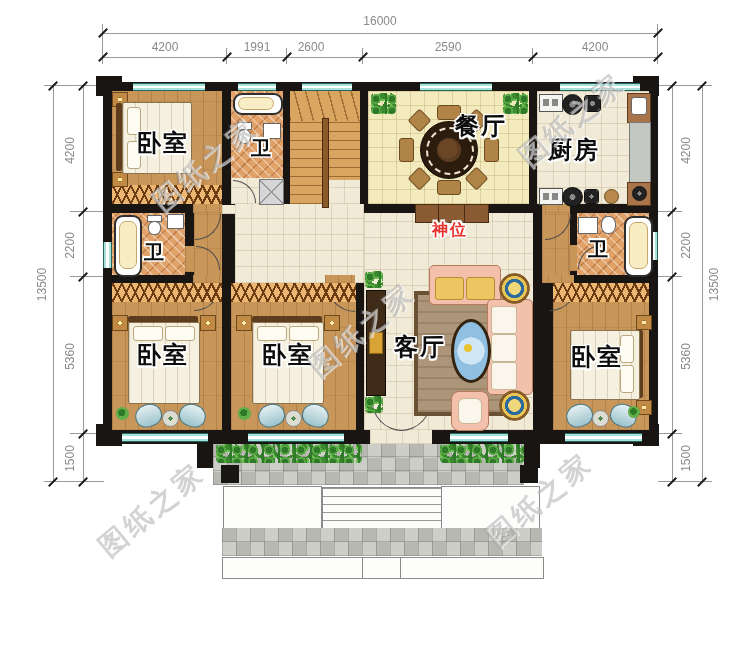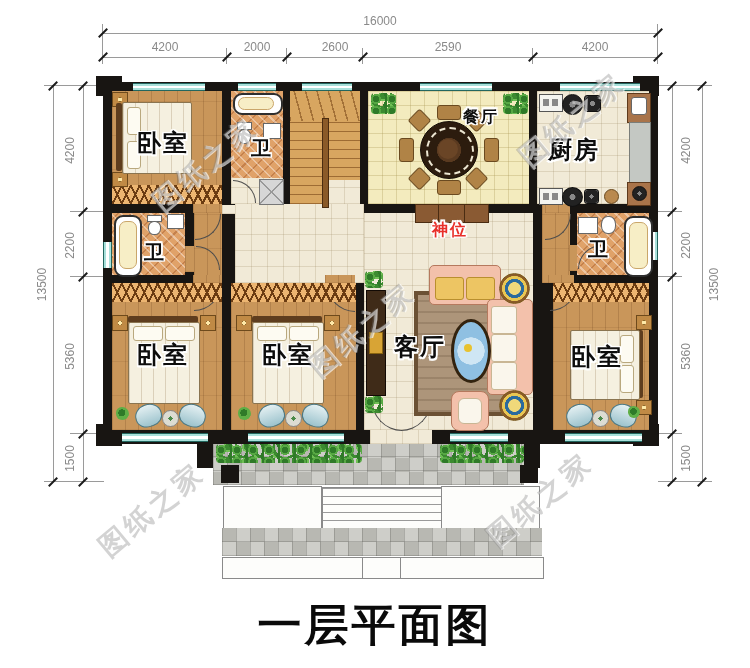--- a/index.html
+++ b/index.html
@@ -125,22 +125,22 @@
   <i class="tick" style="left:672px;top:86px"></i>
   <i class="tick" style="left:672px;top:212px"></i>
   <i class="tick" style="left:672px;top:277px"></i>
   <i class="tick" style="left:672px;top:434px"></i>
   <i class="tick" style="left:672px;top:482px"></i>
   <i class="tick" style="left:702px;top:86px"></i>
   <i class="tick" style="left:702px;top:482px"></i>
 
   <div class="dmh" style="left:330px;top:15px;width:100px">16000</div>
   <div class="dmh" style="left:135px;top:41px;width:60px">4200</div>
-  <div class="dmh" style="left:227px;top:41px;width:60px">2000</div>
-  <div class="dmh" style="left:305px;top:41px;width:60px">2600</div>
+  <div class="dmh" style="left:227px;top:41px;width:60px">1991</div>
+  <div class="dmh" style="left:281px;top:41px;width:60px">2600</div>
   <div class="dmh" style="left:418px;top:41px;width:60px">2590</div>
   <div class="dmh" style="left:565px;top:41px;width:60px">4200</div>
   <div class="dmv" style="left:48px;top:144px">4200</div>
   <div class="dmv" style="left:48px;top:239px">2200</div>
   <div class="dmv" style="left:48px;top:350px">5360</div>
   <div class="dmv" style="left:48px;top:452px">1500</div>
   <div class="dmv" style="left:20px;top:278px">13500</div>
   <div class="dmv" style="left:664px;top:144px">4200</div>
   <div class="dmv" style="left:664px;top:239px">2200</div>
   <div class="dmv" style="left:664px;top:350px">5360</div>
@@ -331,31 +331,30 @@
   <div class="wall" style="left:520px;top:465px;width:18px;height:18px"></div>
   <div class="planter" style="left:223px;top:486px;width:97px;height:41px"></div>
   <div class="planter" style="left:441px;top:486px;width:97px;height:41px"></div>
   <div class="steps" style="left:322px;top:487px;width:118px;height:40px"></div>
   <div class="stone" style="left:222px;top:528px;width:320px;height:28px"></div>
   <div class="planter" style="left:222px;top:557px;width:320px;height:20px"></div>
   <div class="planter" style="left:362px;top:557px;width:37px;height:20px"></div>
 
   <div class="rlabel" style="left:163px;top:143px;font-size:24px">卧室</div>
   <div class="rlabel" style="left:262px;top:148px;font-size:20px">卫</div>
-  <div class="rlabel" style="left:481px;top:117px;font-size:16px">餐厅</div>
+  <div class="rlabel" style="left:481px;top:126px;font-size:24px">餐厅</div>
   <div class="rlabel" style="left:574px;top:150px;font-size:24px">厨房</div>
   <div class="rlabel" style="left:155px;top:252px;font-size:20px">卫</div>
   <div class="rlabel" style="left:599px;top:249px;font-size:20px">卫</div>
   <div class="rlabel" style="left:163px;top:355px;font-size:24px">卧室</div>
   <div class="rlabel" style="left:288px;top:355px;font-size:24px">卧室</div>
   <div class="rlabel" style="left:420px;top:347px;font-size:24px">客厅</div>
   <div class="rlabel" style="left:597px;top:357px;font-size:24px">卧室</div>
   <div class="rlabel" style="left:450px;top:230px;font-size:16px;color:#e8302a">神位</div>
 
   <div class="wm" style="left:205px;top:165px">图纸之家</div>
   <div class="wm" style="left:572px;top:120px">图纸之家</div>
   <div class="wm" style="left:362px;top:330px">图纸之家</div>
   <div class="wm" style="left:152px;top:510px">图纸之家</div>
   <div class="wm" style="left:540px;top:500px">图纸之家</div>
 
-  <div class="title">一层平面图</div>
 
 </div>
 
 </body></html>

